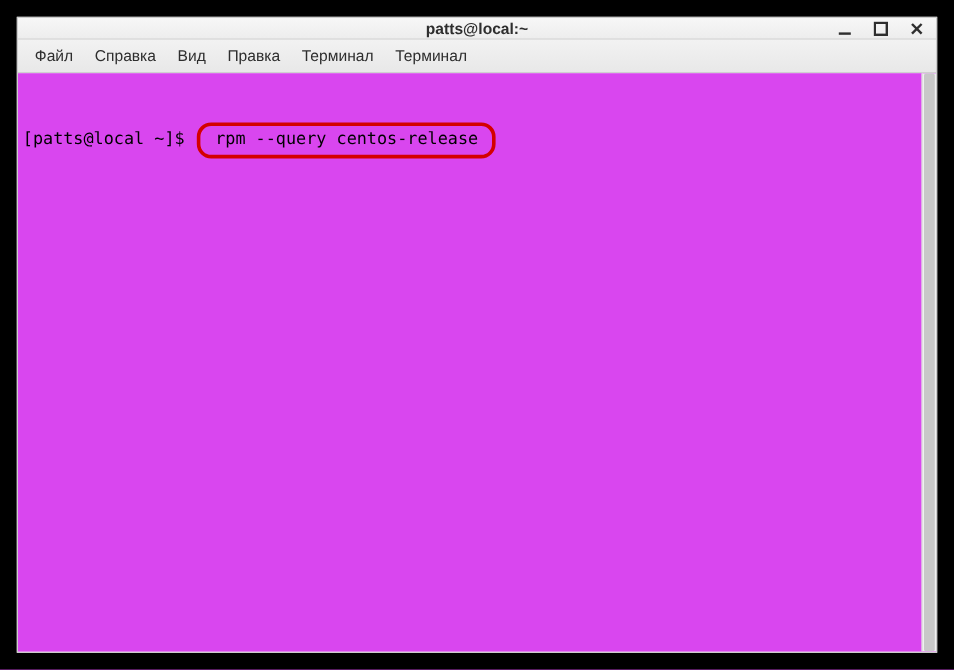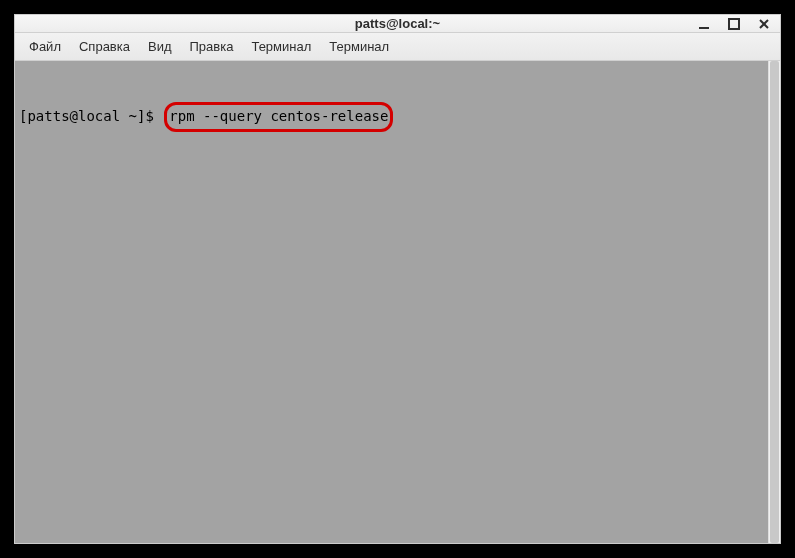--- a/index.html
+++ b/index.html
@@ -67,40 +67,40 @@
       gap: 2px;
     }
     .menu-item {
       font-size: 13px;
       color: #2e2e2e;
       padding: 3px 8px;
       cursor: pointer;
     }
     .terminal-body {
       flex: 1;
-      background: #a3a3a3;
+      background: #d946ef;
       position: relative;
       overflow: hidden;
     }
     .terminal-content {
       font-family: "DejaVu Sans Mono", "Liberation Mono", monospace;
       font-size: 14px;
       color: #000;
       padding: 2px 4px;
       white-space: pre;
       line-height: 1.4;
     }
     .prompt-line {
       display: flex;
       align-items: center;
     }
     .highlight-box {
       border: 3px solid #d40000;
       border-radius: 12px;
-      padding: 2px 2px;
+      padding: 2px 12px;
       margin-left: 2px;
       display: inline-block;
     }
     .scrollbar {
       position: absolute;
       right: 0;
       top: 0;
       bottom: 0;
       width: 12px;
       background: #f0f0f0;

